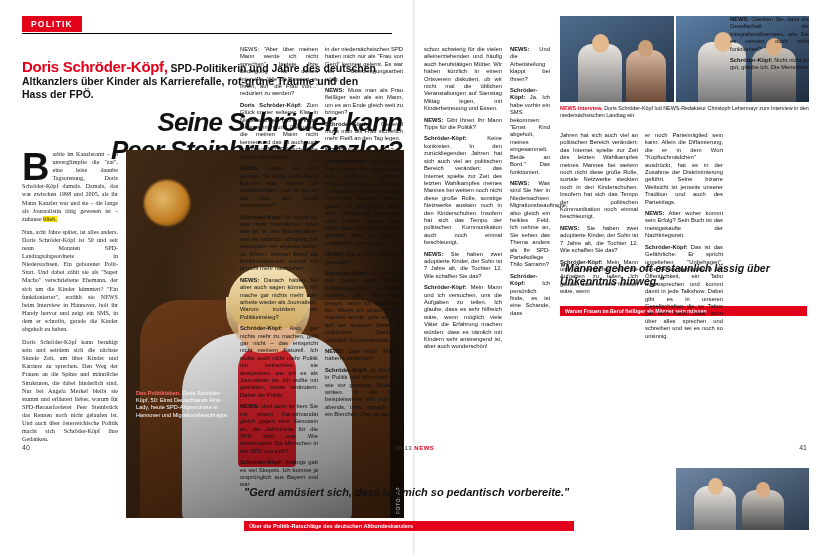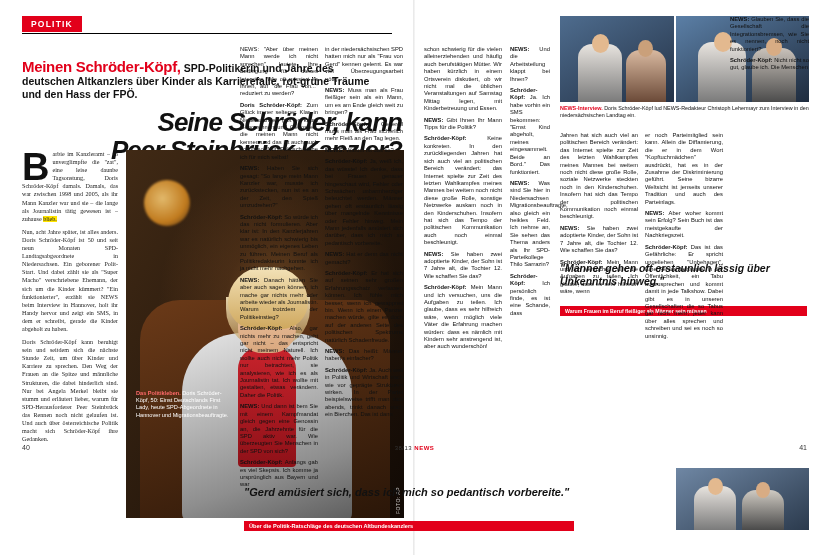--- a/index.html
+++ b/index.html
@@ -294,21 +294,21 @@
 <div id="page">
 
   <div class="page-left"></div>
   <div class="page-right"></div>
   <div class="gutter"></div>
 
   <div class="rubric">POLITIK</div>
   <div class="rubric-rule"></div>
 
   <div class="kicker">
-    <span class="name">Meinen Schröder-Köpf,</span>
+    <span class="name">Doris Schröder-Köpf,</span>
     <span>SPD-Politikerin und Jahre des deutschen Altkanzlers über Kinder als Karrierefalle, rot-grüne Träume und den Hass der FPÖ.</span>
   </div>
 
   <div class="headline">
     <div>Seine Schröder, kann</div>
     <div>Peer Steinbrück Kanzler?</div>
   </div>
 
   <div class="photo">
     <div class="photo-wall"></div>

